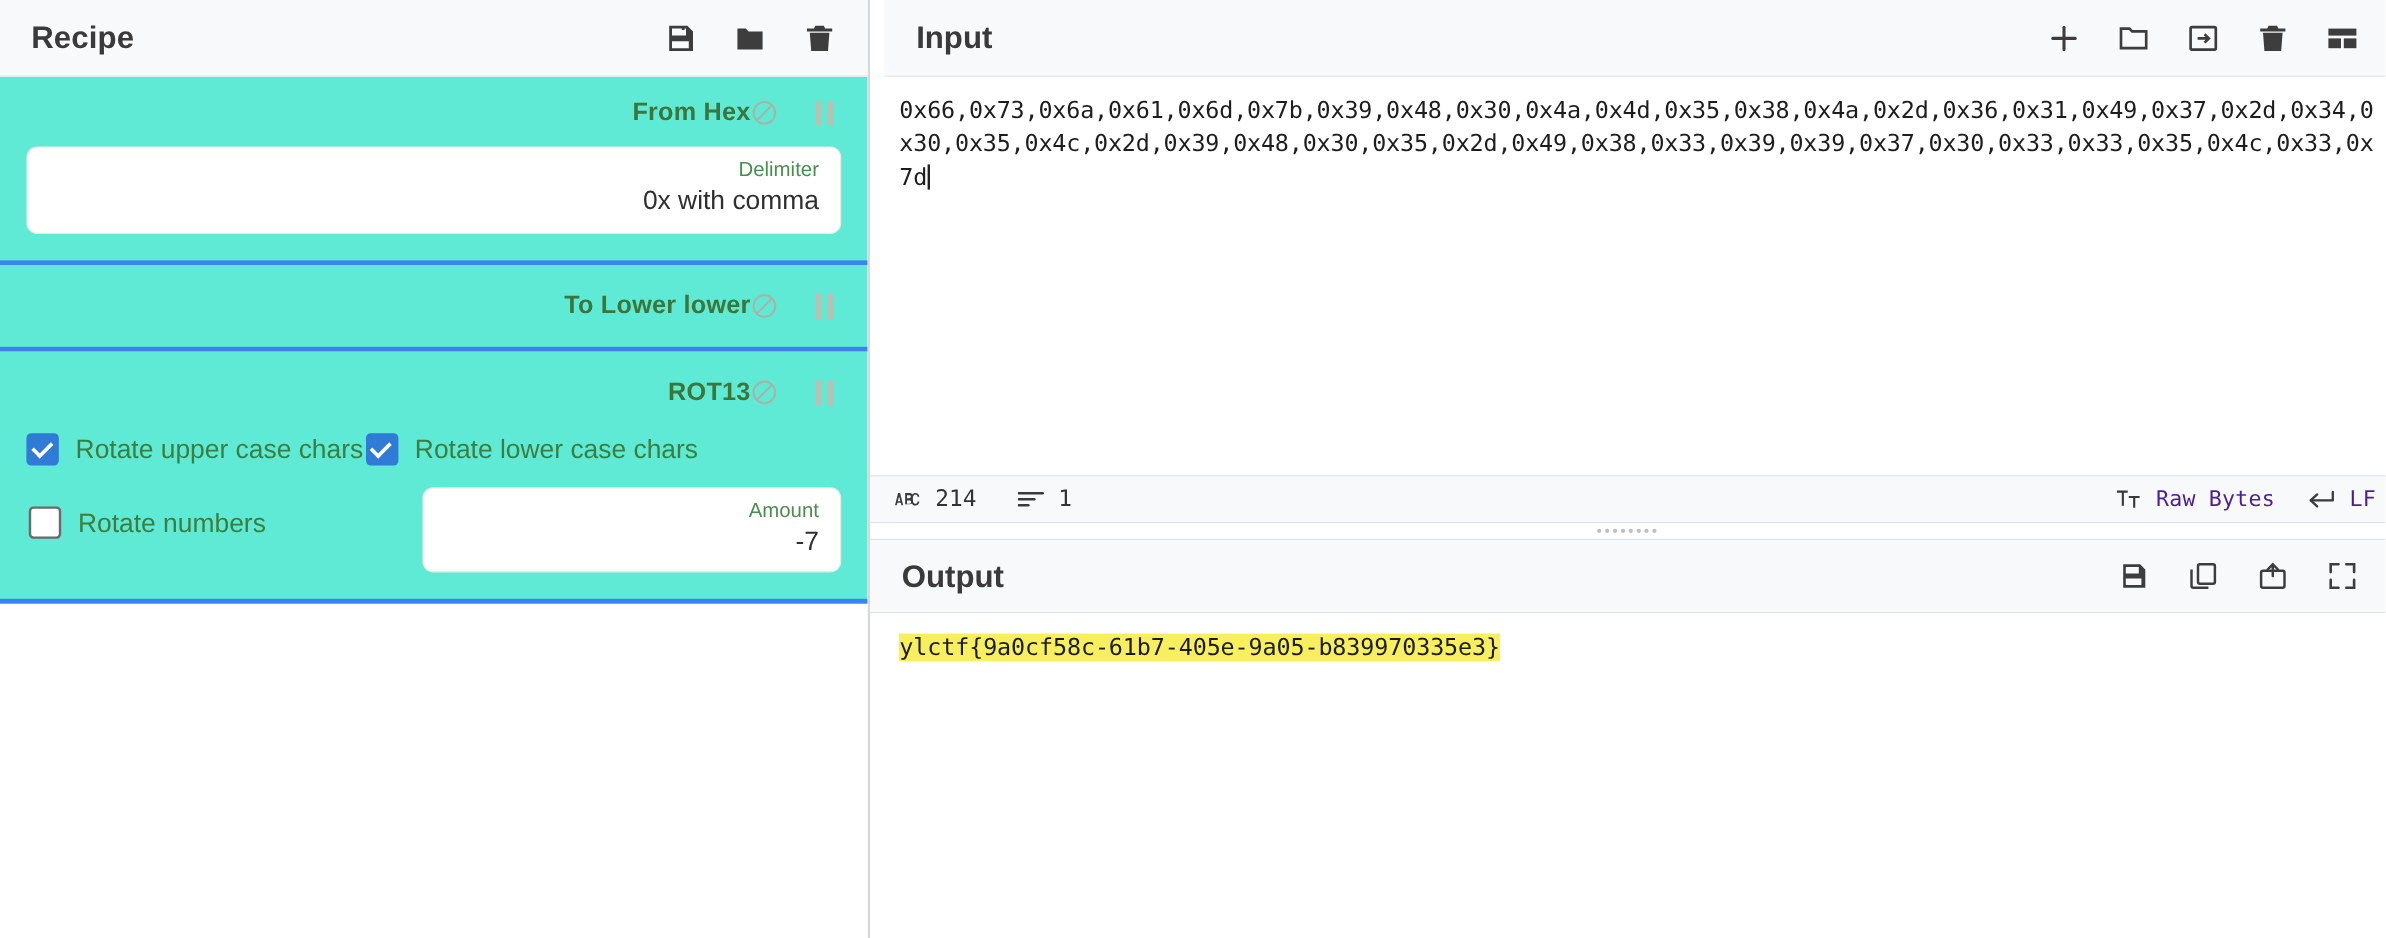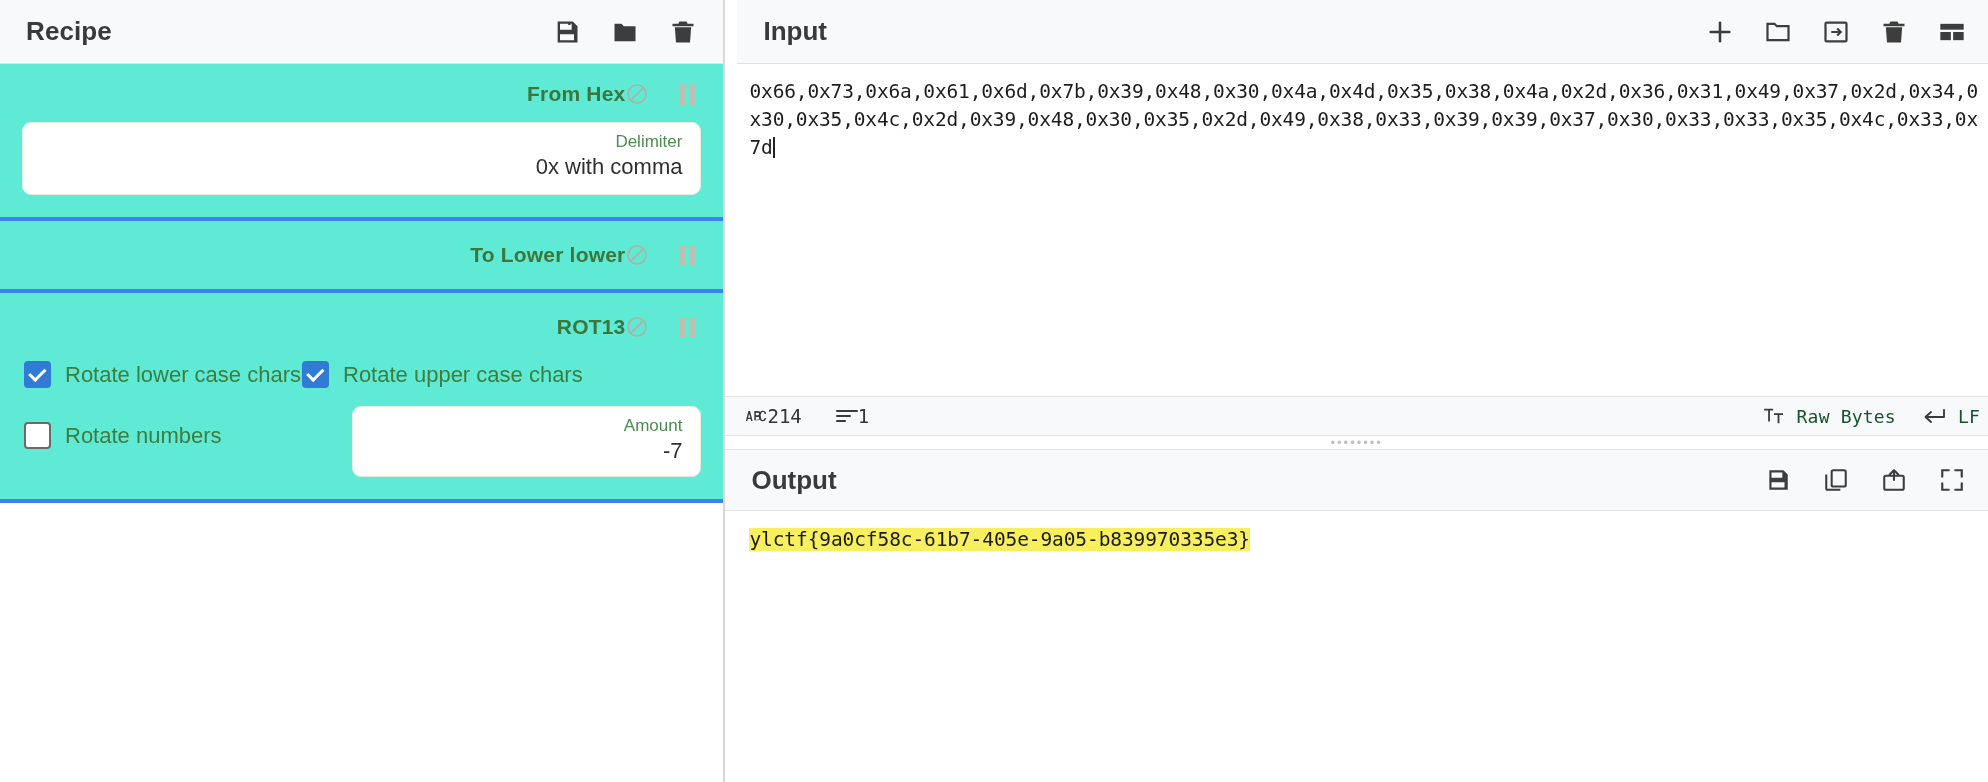--- a/index.html
+++ b/index.html
@@ -120,24 +120,24 @@
   .status-bar {
     height: 40px; min-height: 40px;
     background: #f8f9fa;
     border-top: 1px solid #e3e3e3;
     border-bottom: 1px solid #e3e3e3;
     display: flex; align-items: center;
     padding: 0 8px 0 20px;
     font-size: 19px; color: #333;
     font-family: "DejaVu Sans Mono", "Liberation Mono", monospace;
   }
-  .sb-group { display: flex; align-items: center; margin-right: 34px; }
+  .sb-group { display: flex; align-items: center; gap: 12px; margin-right: 34px; }
   .sb-icon { color:#3a3a3a; display:flex; align-items:center; }
   .sb-right { margin-left: auto; display: flex; align-items: center; gap: 12px; }
-  .sb-raw { font-size: 18px; color: #14532d; letter-spacing: .2px; }
+  .sb-raw { font-size: 18px; color: #4c1d95; letter-spacing: .2px; }
 
   .splitter {
     height: 13px; min-height: 13px;
     background: #fff;
     display: flex; align-items: center; justify-content: center;
     cursor: row-resize;
   }
   .grip { letter-spacing: 2px; color: #c0c0c0; font-size: 13px; line-height: 6px; }
 
   .output-header {
@@ -247,27 +247,27 @@
             <div class="op-ctrl">
               <span class="pause-ico">
                   <i></i>
                   <i></i>
                 </span>
             </div>
           </div>
         </div>
 
         <div class="checks-row">
+          <label class="check-item c2">
+            <span class="cbox on"></span>
+            <span class="check-label">Rotate upper case chars</span>
+          </label>
           <label class="check-item c1">
             <span class="cbox on"></span>
             <span class="check-label">Rotate lower case chars</span>
-          </label>
-          <label class="check-item c2">
-            <span class="cbox on"></span>
-            <span class="check-label">Rotate upper case chars</span>
           </label>
         </div>
 
         <div class="amount-row">
           <div class="amount-spacer">
             <label class="check-item" style="padding-top:16px;padding-left:2px;">
               <span class="cbox"></span>
               <span class="check-label">Rotate numbers</span>
             </label>
           </div>

